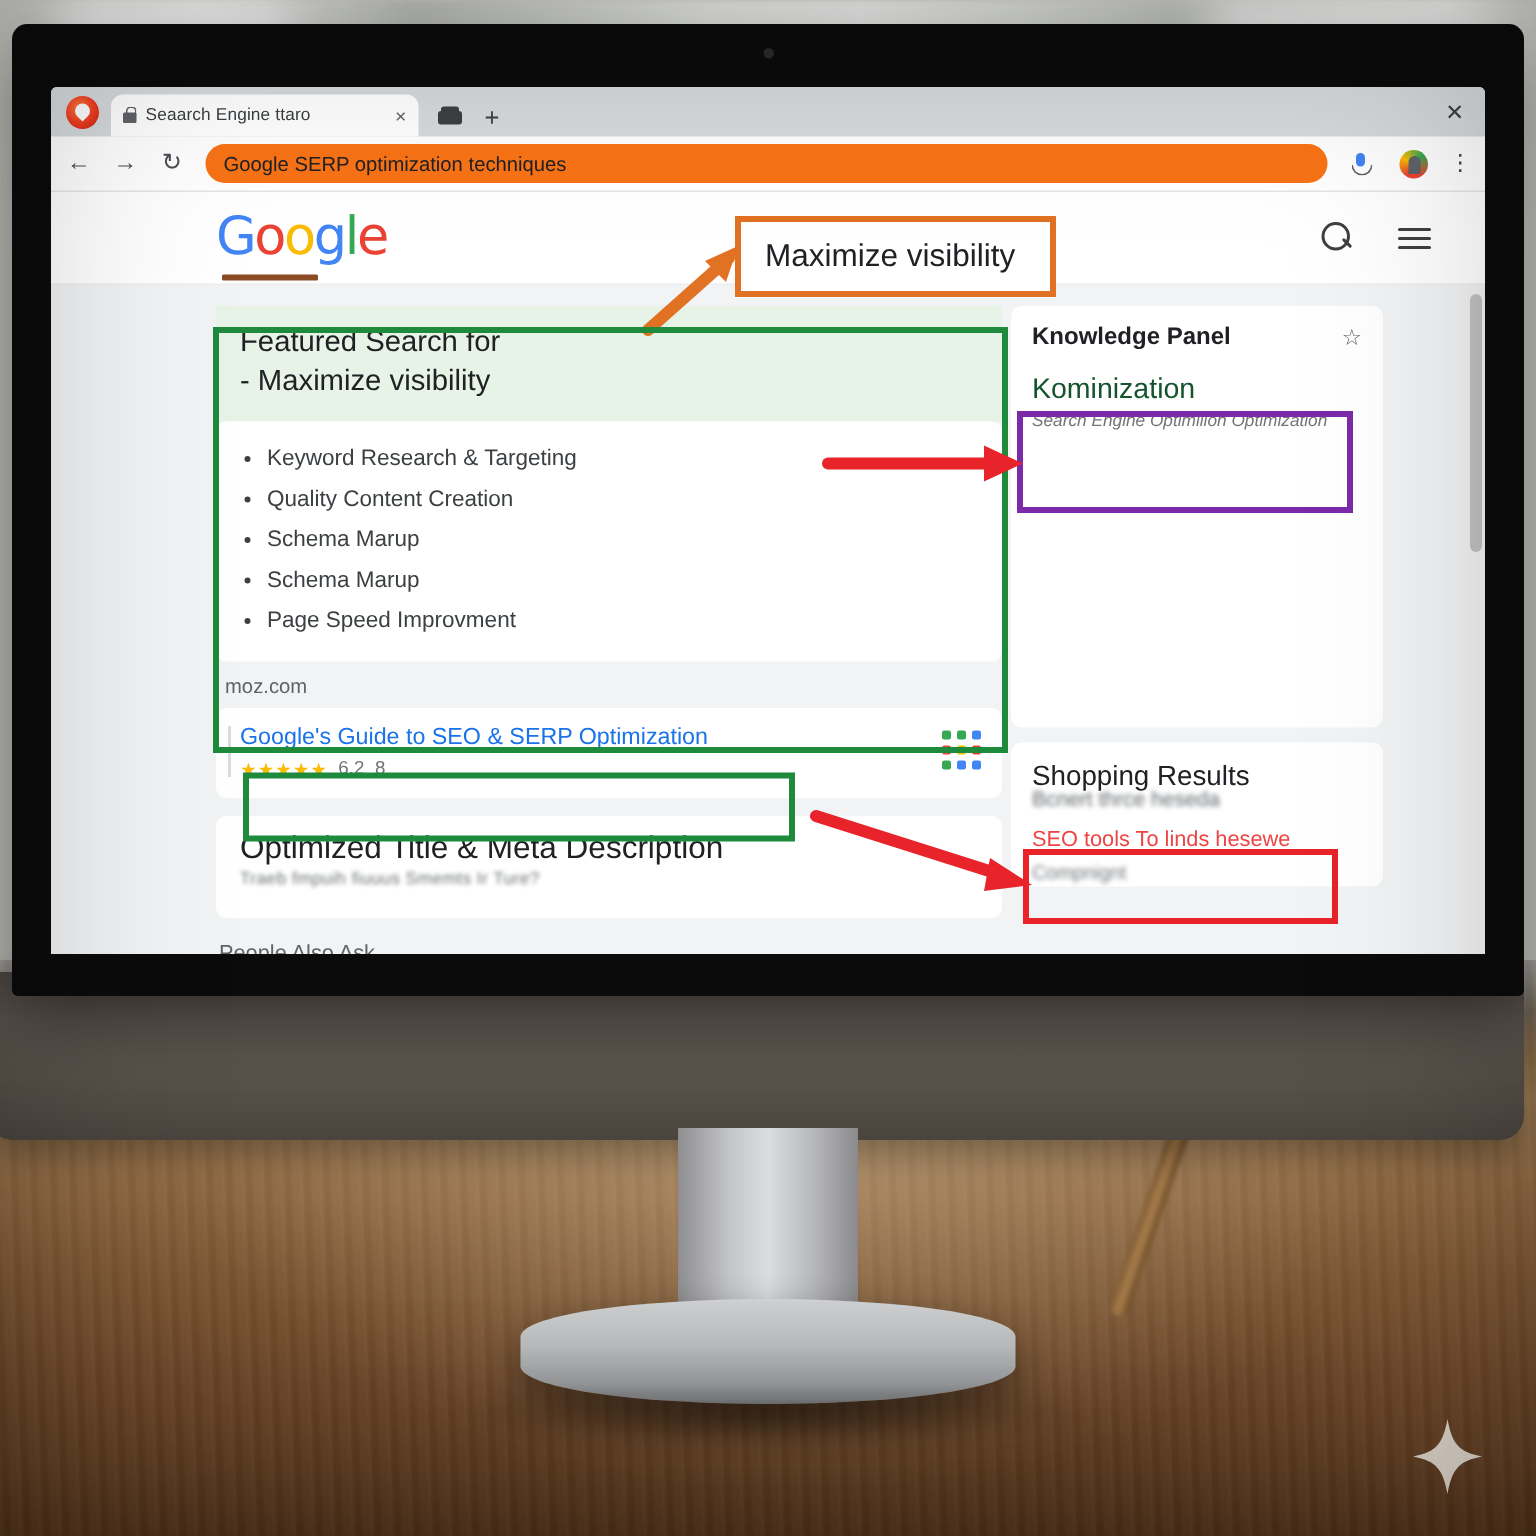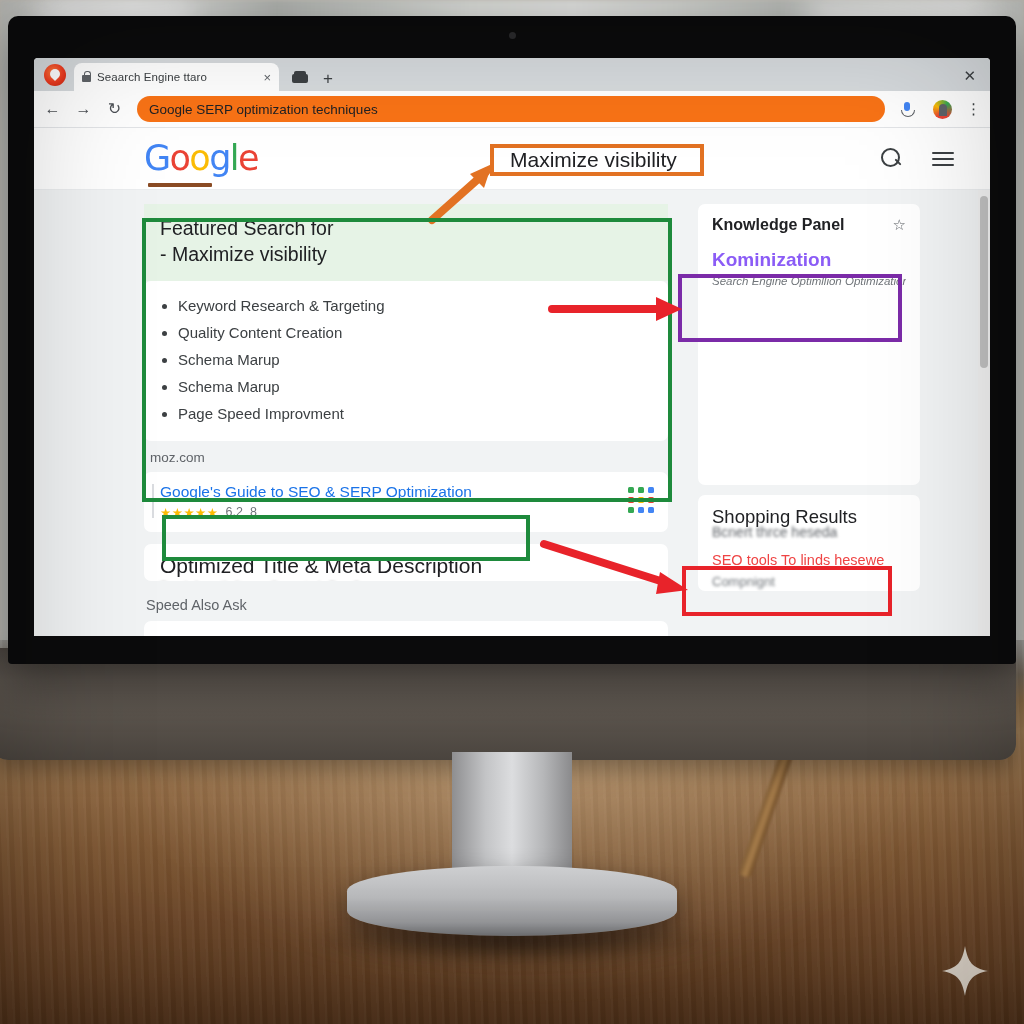--- a/index.html
+++ b/index.html
@@ -220,21 +220,21 @@
   }
   .burger-ico span:nth-child(1){ top: 1px; }
   .burger-ico span:nth-child(2){ top: 7px; }
   .burger-ico span:nth-child(3){ top: 13px; }
 
   .serp-body {
     position: relative; height: 446px; background: #f1f3f4;
     display: flex; gap: 0; padding: 14px 36px 0 110px;
   }
   .col-left { width: 524px; flex: 0 0 auto; }
-  .col-right { width: 222px; flex: 0 0 auto; margin-left: 30px; }
+  .col-right { width: 248px; flex: 0 0 auto; margin-left: 6px; }
 
   .snippet-head {
     background: #e6f3e6; padding: 12px 16px 14px;
     font-size: 19.5px; color: #202124; line-height: 1.32;
   }
   .card { background: #fff; border-radius: 7px; }
   .snippet-list { padding: 16px 20px 18px 34px; }
   .snippet-list li {
     list-style: disc; font-size: 15px; color: #3c4043;
     margin-bottom: 8.5px; line-height: 1.22;
@@ -252,40 +252,40 @@
   .result-main { flex: 1 1 auto; }
   .result-title { font-size: 15.5px; color: #1a73e8; line-height: 1.2; }
   .stars-row { display: flex; align-items: center; gap: 7px; margin-top: 3px; }
   .stars { color: #fbbc04; font-size: 12.5px; letter-spacing: .5px; }
   .rating { font-size: 12.5px; color: #70757a; }
   .apps-grid { display: grid; grid-template-columns: repeat(3, 6px); gap: 4px; margin-top: 4px; }
   .apps-grid i { width: 6px; height: 6px; border-radius: 1.5px; display: block; }
 
   .title-card {
     background: #fff; border-radius: 7px; margin-top: 12px;
-    padding: 10px 14px 14px 16px; height: 37px; overflow: hidden;
+    padding: 10px 14px 14px 16px; height: 68px; overflow: hidden;
   }
   .title-big { font-size: 21px; color: #202124; line-height: 1.1; white-space: nowrap; }
   .blur-line {
     font-size: 11.5px; color: #6b7074; margin-top: 3px;
     filter: blur(1.5px); white-space: nowrap; letter-spacing: .3px;
   }
   .paa-label { font-size: 14.5px; color: #5f6368; margin: 16px 0 8px 2px; }
   .paa-card {
     background: #fff; border-radius: 7px; padding: 13px 16px;
     display: flex; align-items: center; gap: 14px;
   }
 
   
   .kp-card { background: #fff; border-radius: 7px; padding: 12px 14px; }
   .kp-head { display: flex; align-items: center; }
   .kp-title { font-size: 16px; color: #202124; font-weight: 700; }
   .kp-star { margin-left: auto; font-size: 15px; color: #5f6368; }
   .kp-entity { margin-top: 16px; }
-  .kp-name { font-size: 19px; font-weight: 700; color: #8b5cf6; line-height: 1.1; }
+  .kp-name { font-size: 19px; font-weight: 400; color: #14532d; line-height: 1.1; }
   .kp-sub { font-size: 11.5px; color: #70757a; margin-top: 4px; white-space: nowrap; overflow: hidden; font-style: italic; }
   .kp-filler { height: 186px; }
   .shop-card {
     background: #fff; border-radius: 7px; margin-top: 10px;
     padding: 11px 14px 12px; overflow: hidden; height: 96px;
   }
   .shop-title { font-size: 18.5px; color: #202124; line-height: 1.15; }
   .shop-blur {
     font-size: 14px; color: #5f6368; filter: blur(1.6px);
     margin-top: -3px; white-space: nowrap;
@@ -429,21 +429,21 @@
                   <i style="background:#4285f4"></i>
                   <i style="background:#4285f4"></i>
               </div>
             </div>
 
             <div class="title-card">
               <div class="title-big">Optimized Title &amp; Meta Description</div>
               <div class="blur-line">Traeb fmpuih fiuuus Smemts  Ir Ture?</div>
             </div>
 
-            <div class="paa-label">Speed Also Ask</div>
+            <div class="paa-label">People Also Ask</div>
             <div class="paa-card">
               
               
             </div>
           </div>
 
           <div class="col-right">
             <div class="kp-card">
               <div class="kp-head">
                 <span class="kp-title">Knowledge Panel</span>
@@ -463,21 +463,21 @@
               <div class="shop-blur2">Compnignt</div>
             </div>
           </div>
 
           <div class="scrollbar-track">
             <div class="scrollbar-thumb"></div>
           </div>
         </div>
       </div>
 
-      <div class="anno box-orange" style="left:456px; top:86px; width:214px; height:32px;">
+      <div class="anno box-orange" style="left:456px; top:86px; width:214px; height:54px;">
         <div class="callout-text">Maximize visibility</div>
       </div>
 
       <svg class="arrow-svg" style="left:396px; top:100px; width:76px; height:66px;" viewBox="0 0 76 66">
         <path d="M2 62 L56 14" stroke="#e27223" stroke-width="8" stroke-linecap="round" fill="none"></path>
         <path d="M62 6 L40 16 L54 30 Z" fill="#e27223"></path>
       </svg>
 
       <div class="anno box-green" style="left:108px; top:160px; width:530px; height:126px; border-bottom:none;"></div>
       <div class="anno box-green" style="left:108px; top:160px; width:530px; height:284px;"></div>

